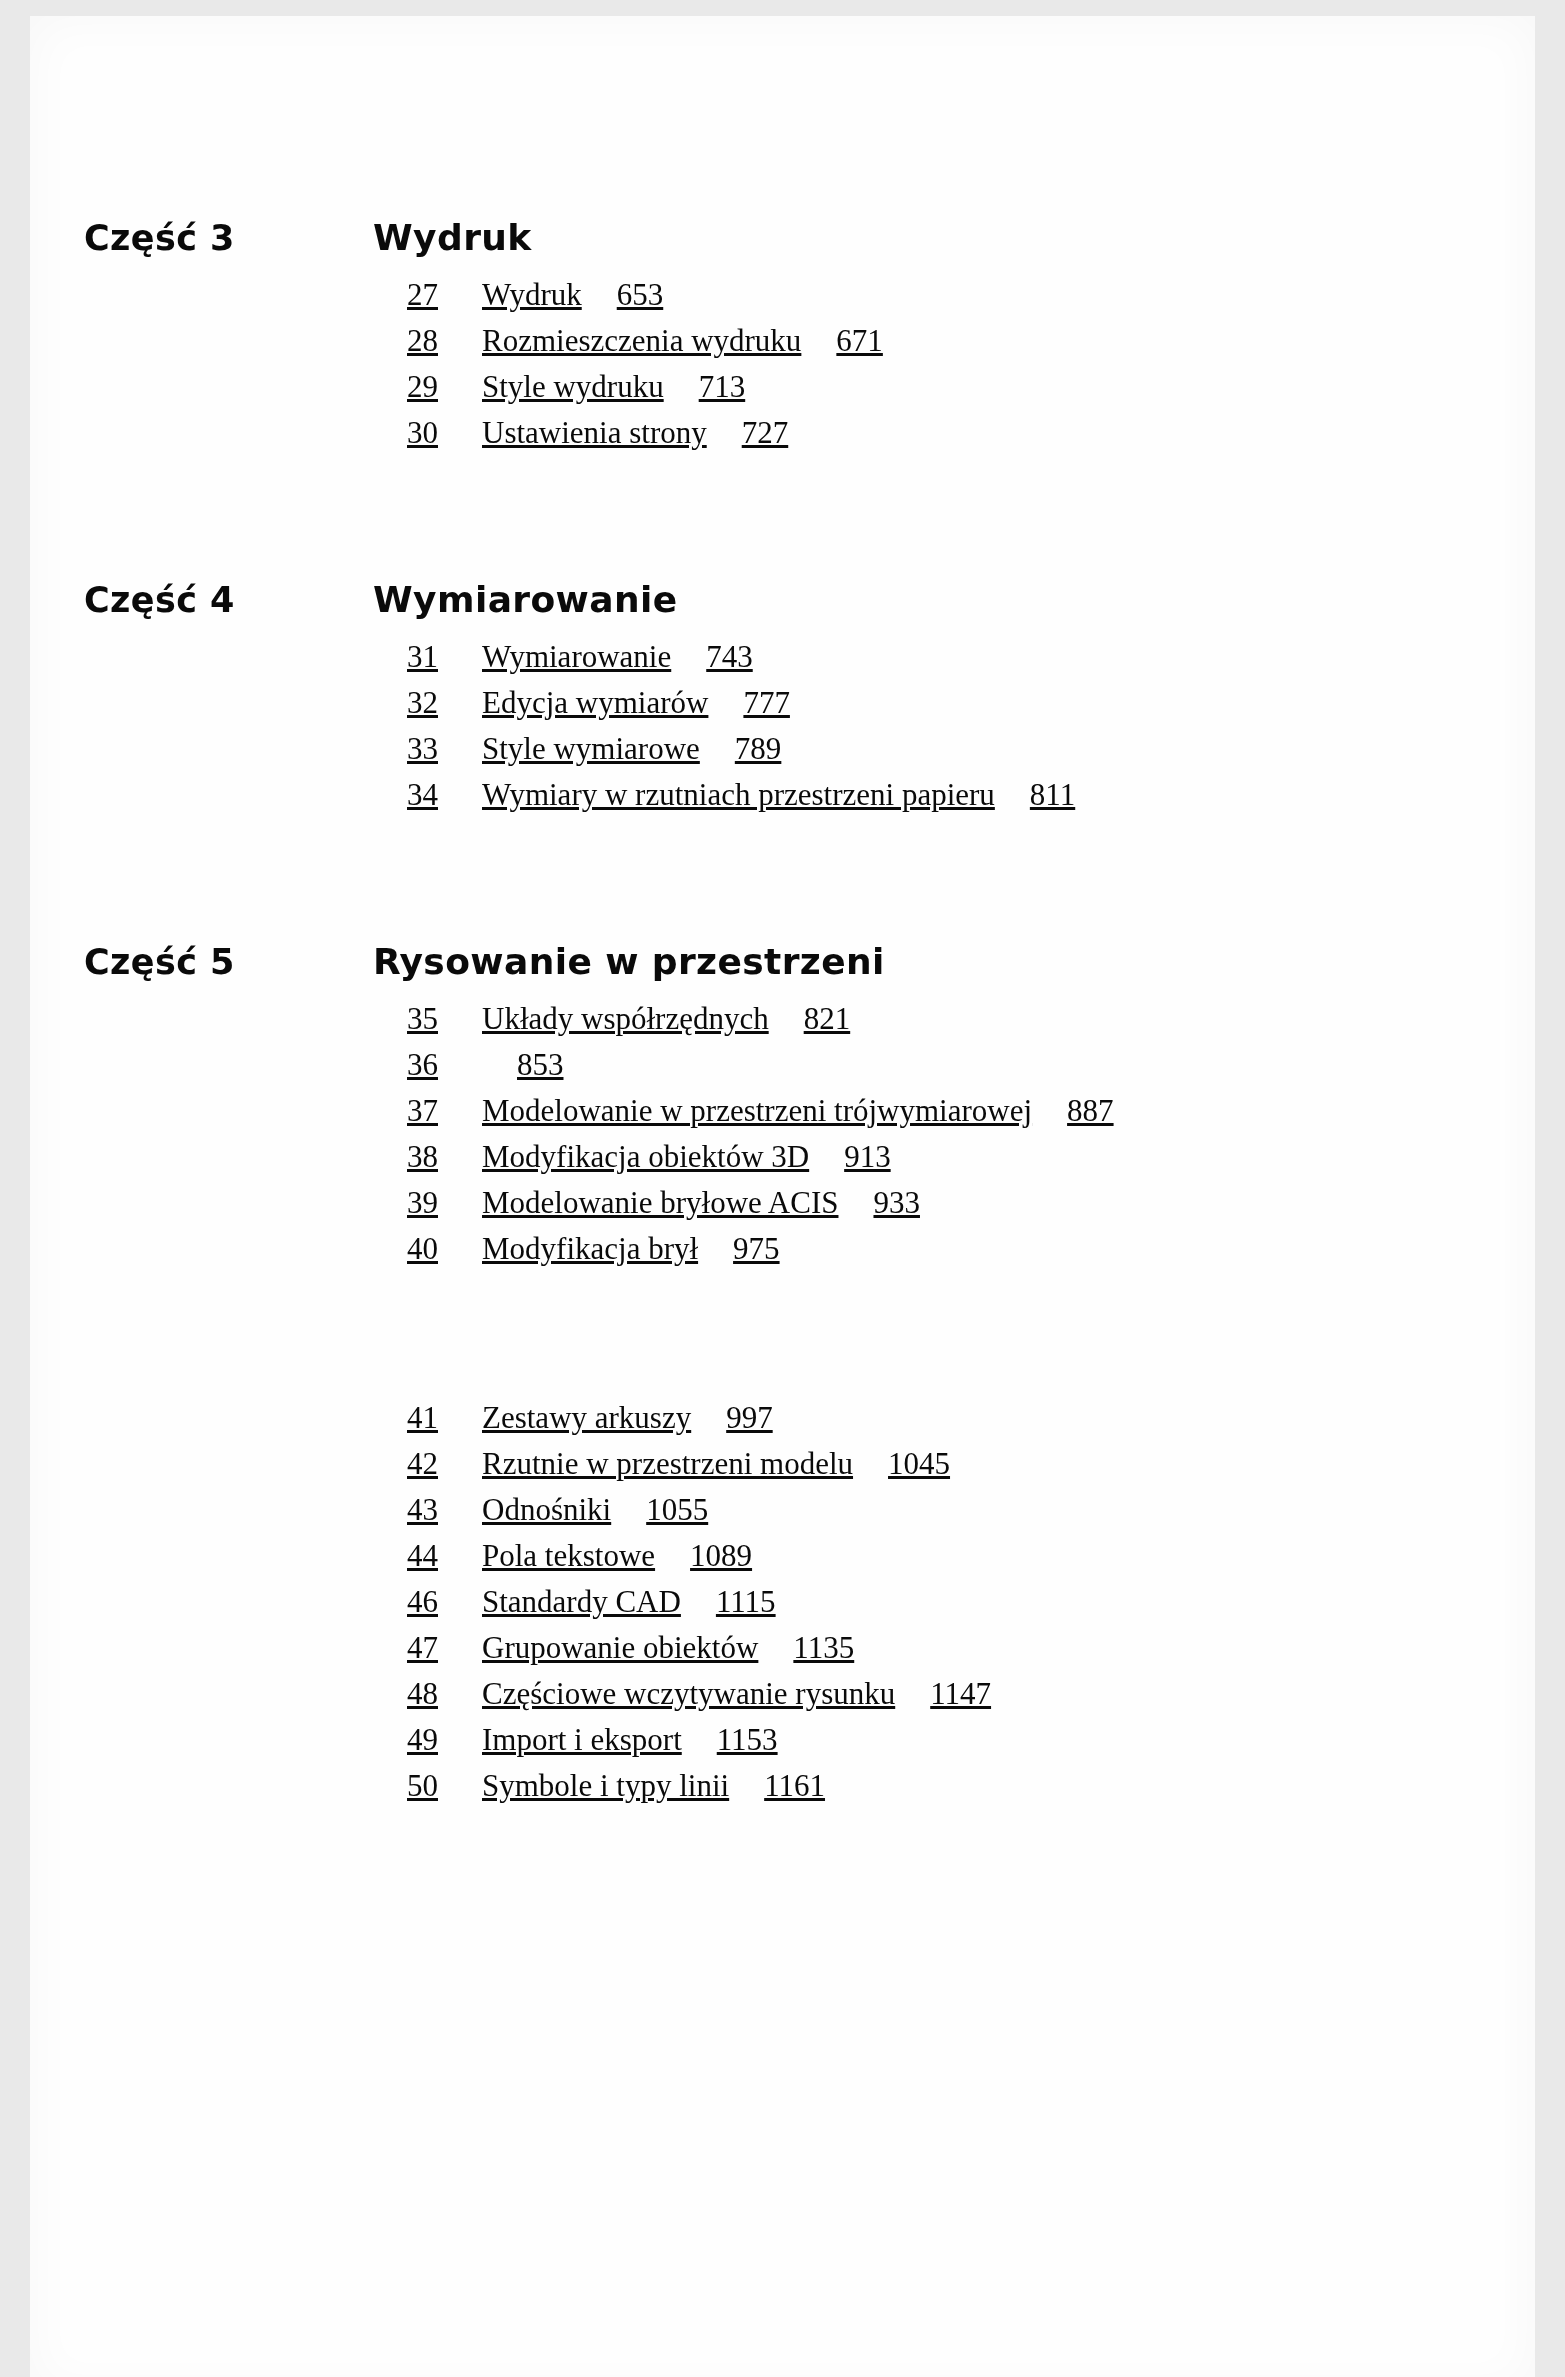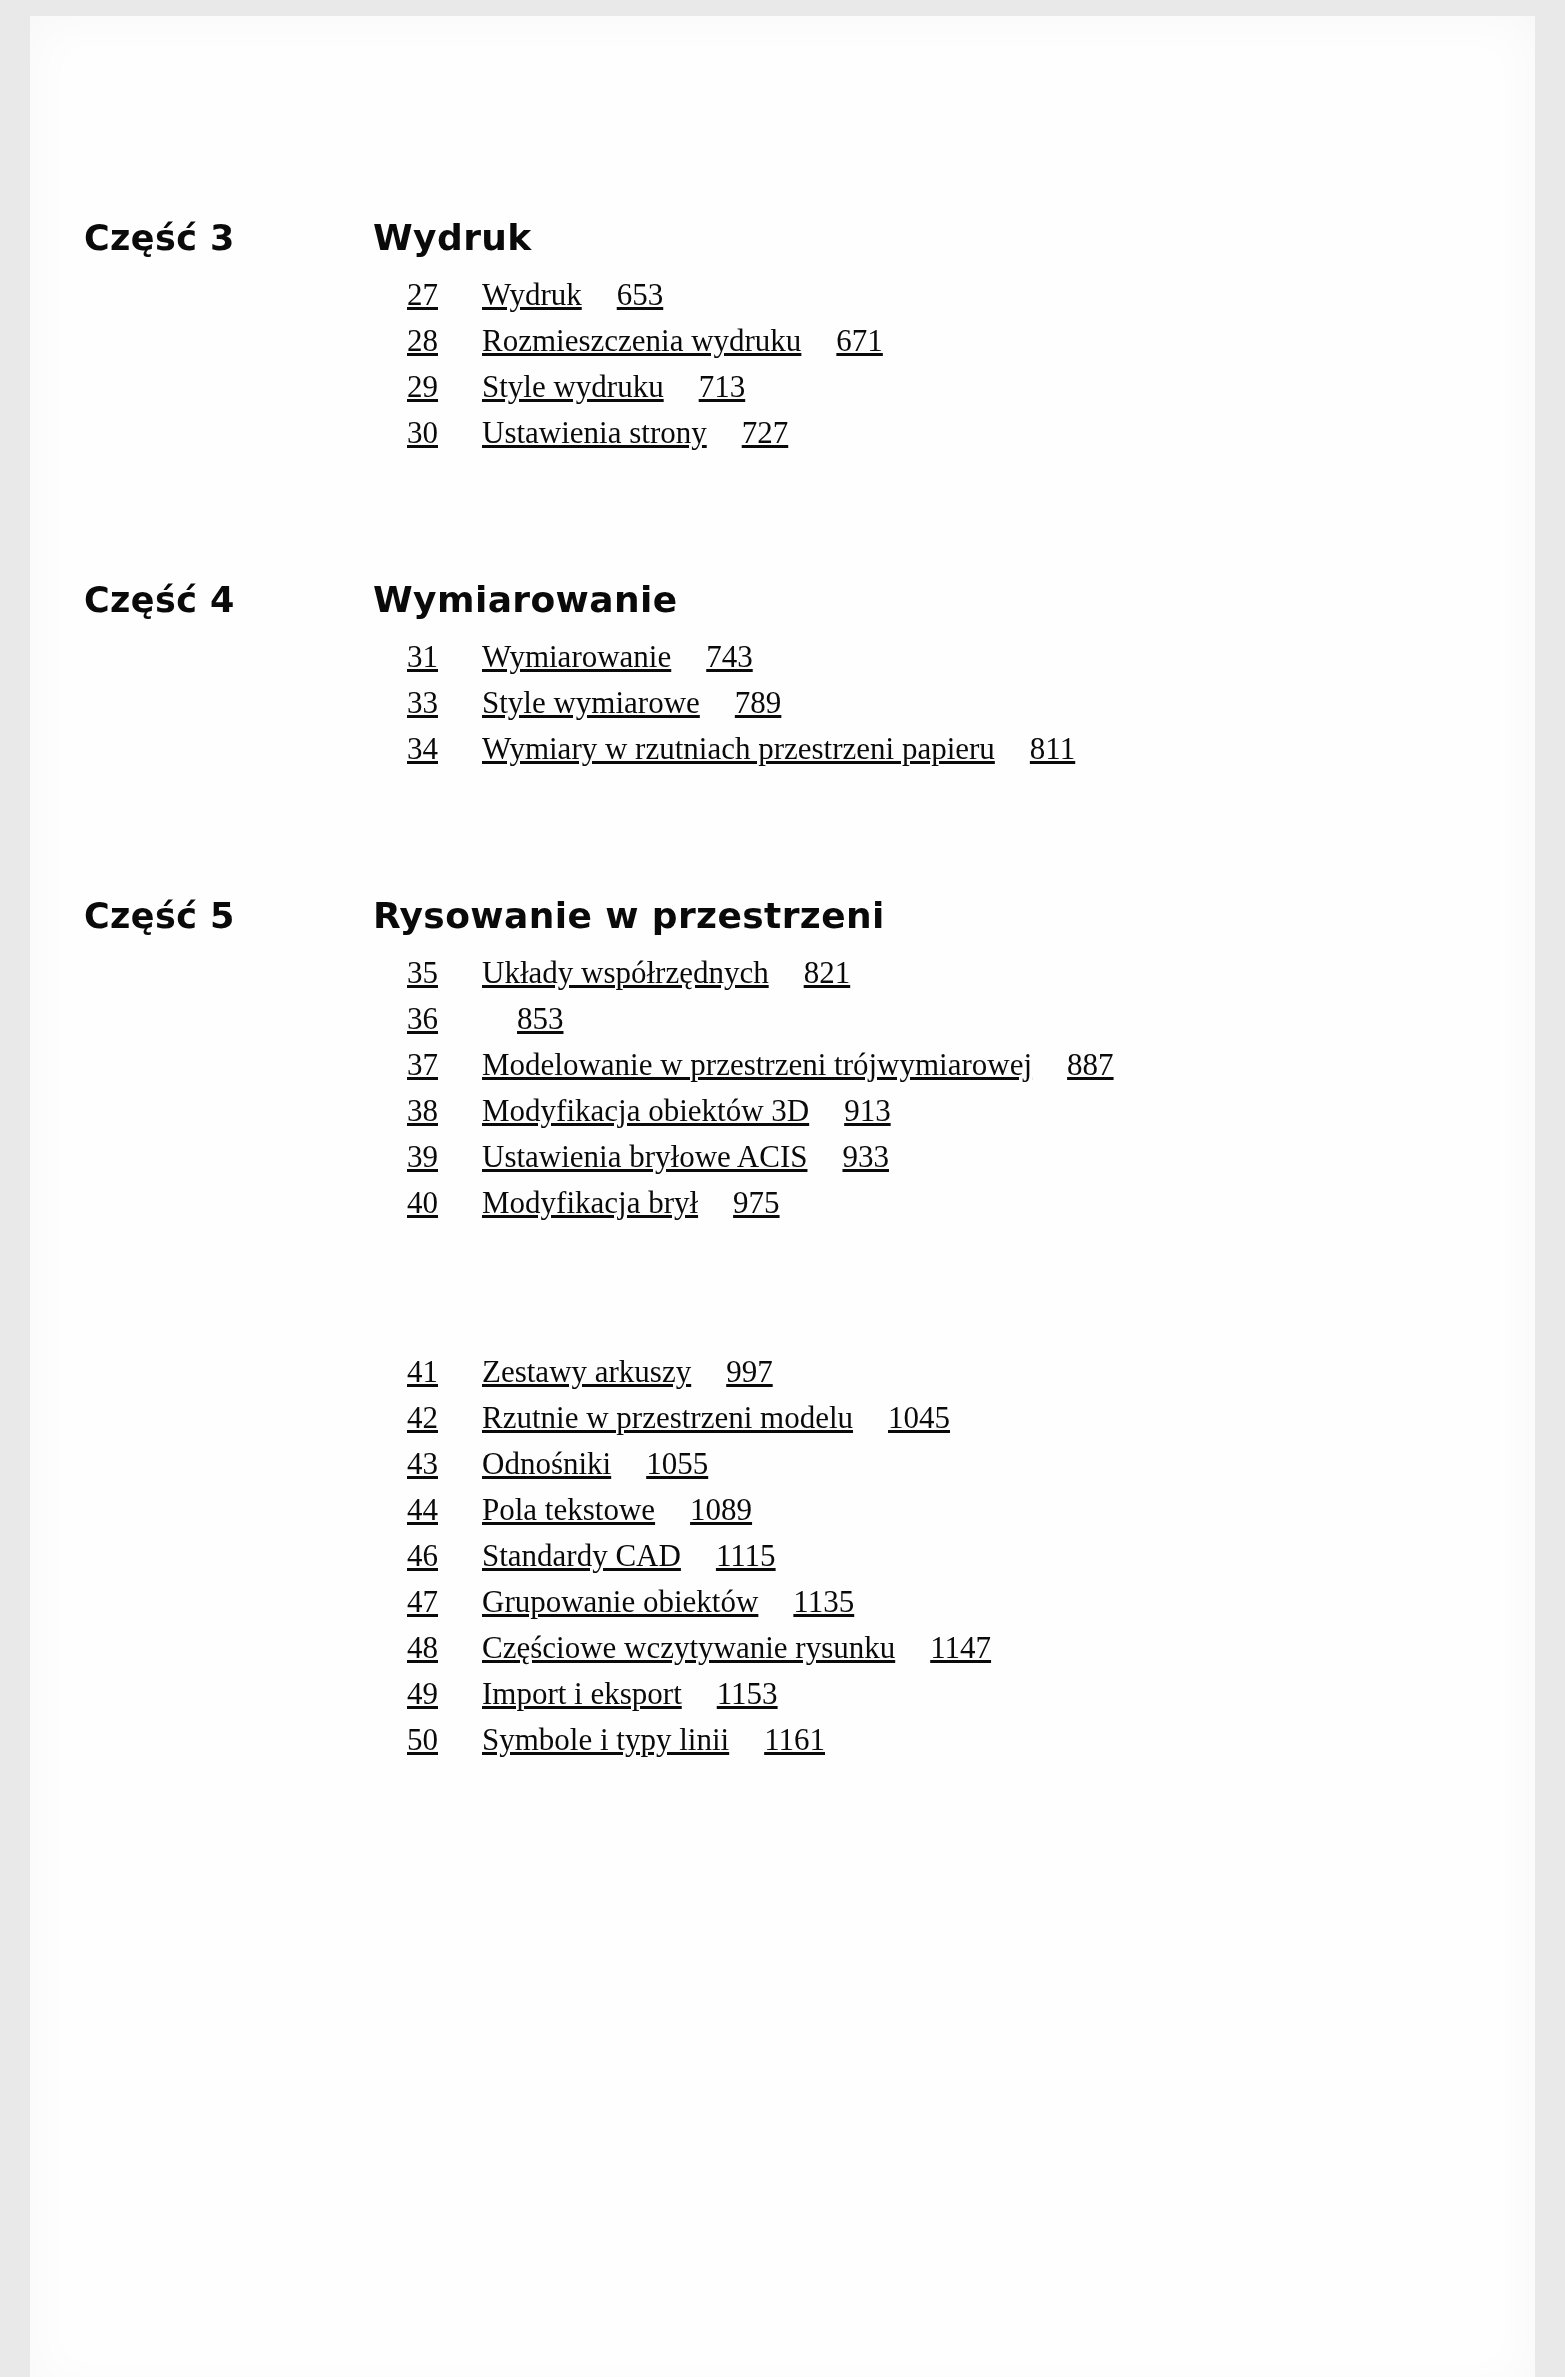--- a/index.html
+++ b/index.html
@@ -105,20 +105,25 @@
       <div class="part-label">Część 4</div>
       <div class="part-title">Wymiarowanie</div>
     </div>
     <div class="chapter-list">
   <div class="chapter-row">
     <span class="chapter-number">31</span>
     <span class="chapter-title">Wymiarowanie</span>
     <span class="chapter-page">743</span>
   </div>
 
+  <div class="chapter-row">
+    <span class="chapter-number">32</span>
+    <span class="chapter-title">Edycja wymiarów</span>
+    <span class="chapter-page">777</span>
+  </div>
 
   <div class="chapter-row">
     <span class="chapter-number">33</span>
     <span class="chapter-title">Style wymiarowe</span>
     <span class="chapter-page">789</span>
   </div>
 
   <div class="chapter-row">
     <span class="chapter-number">34</span>
     <span class="chapter-title">Wymiary w rzutniach przestrzeni papieru</span>
@@ -151,21 +156,21 @@
   </div>
 
   <div class="chapter-row">
     <span class="chapter-number">38</span>
     <span class="chapter-title">Modyfikacja obiektów 3D</span>
     <span class="chapter-page">913</span>
   </div>
 
   <div class="chapter-row">
     <span class="chapter-number">39</span>
-    <span class="chapter-title">Ustawienia bryłowe ACIS</span>
+    <span class="chapter-title">Modelowanie bryłowe ACIS</span>
     <span class="chapter-page">933</span>
   </div>
 
   <div class="chapter-row">
     <span class="chapter-number">40</span>
     <span class="chapter-title">Modyfikacja brył</span>
     <span class="chapter-page">975</span>
   </div>
 </div>
   </div>

